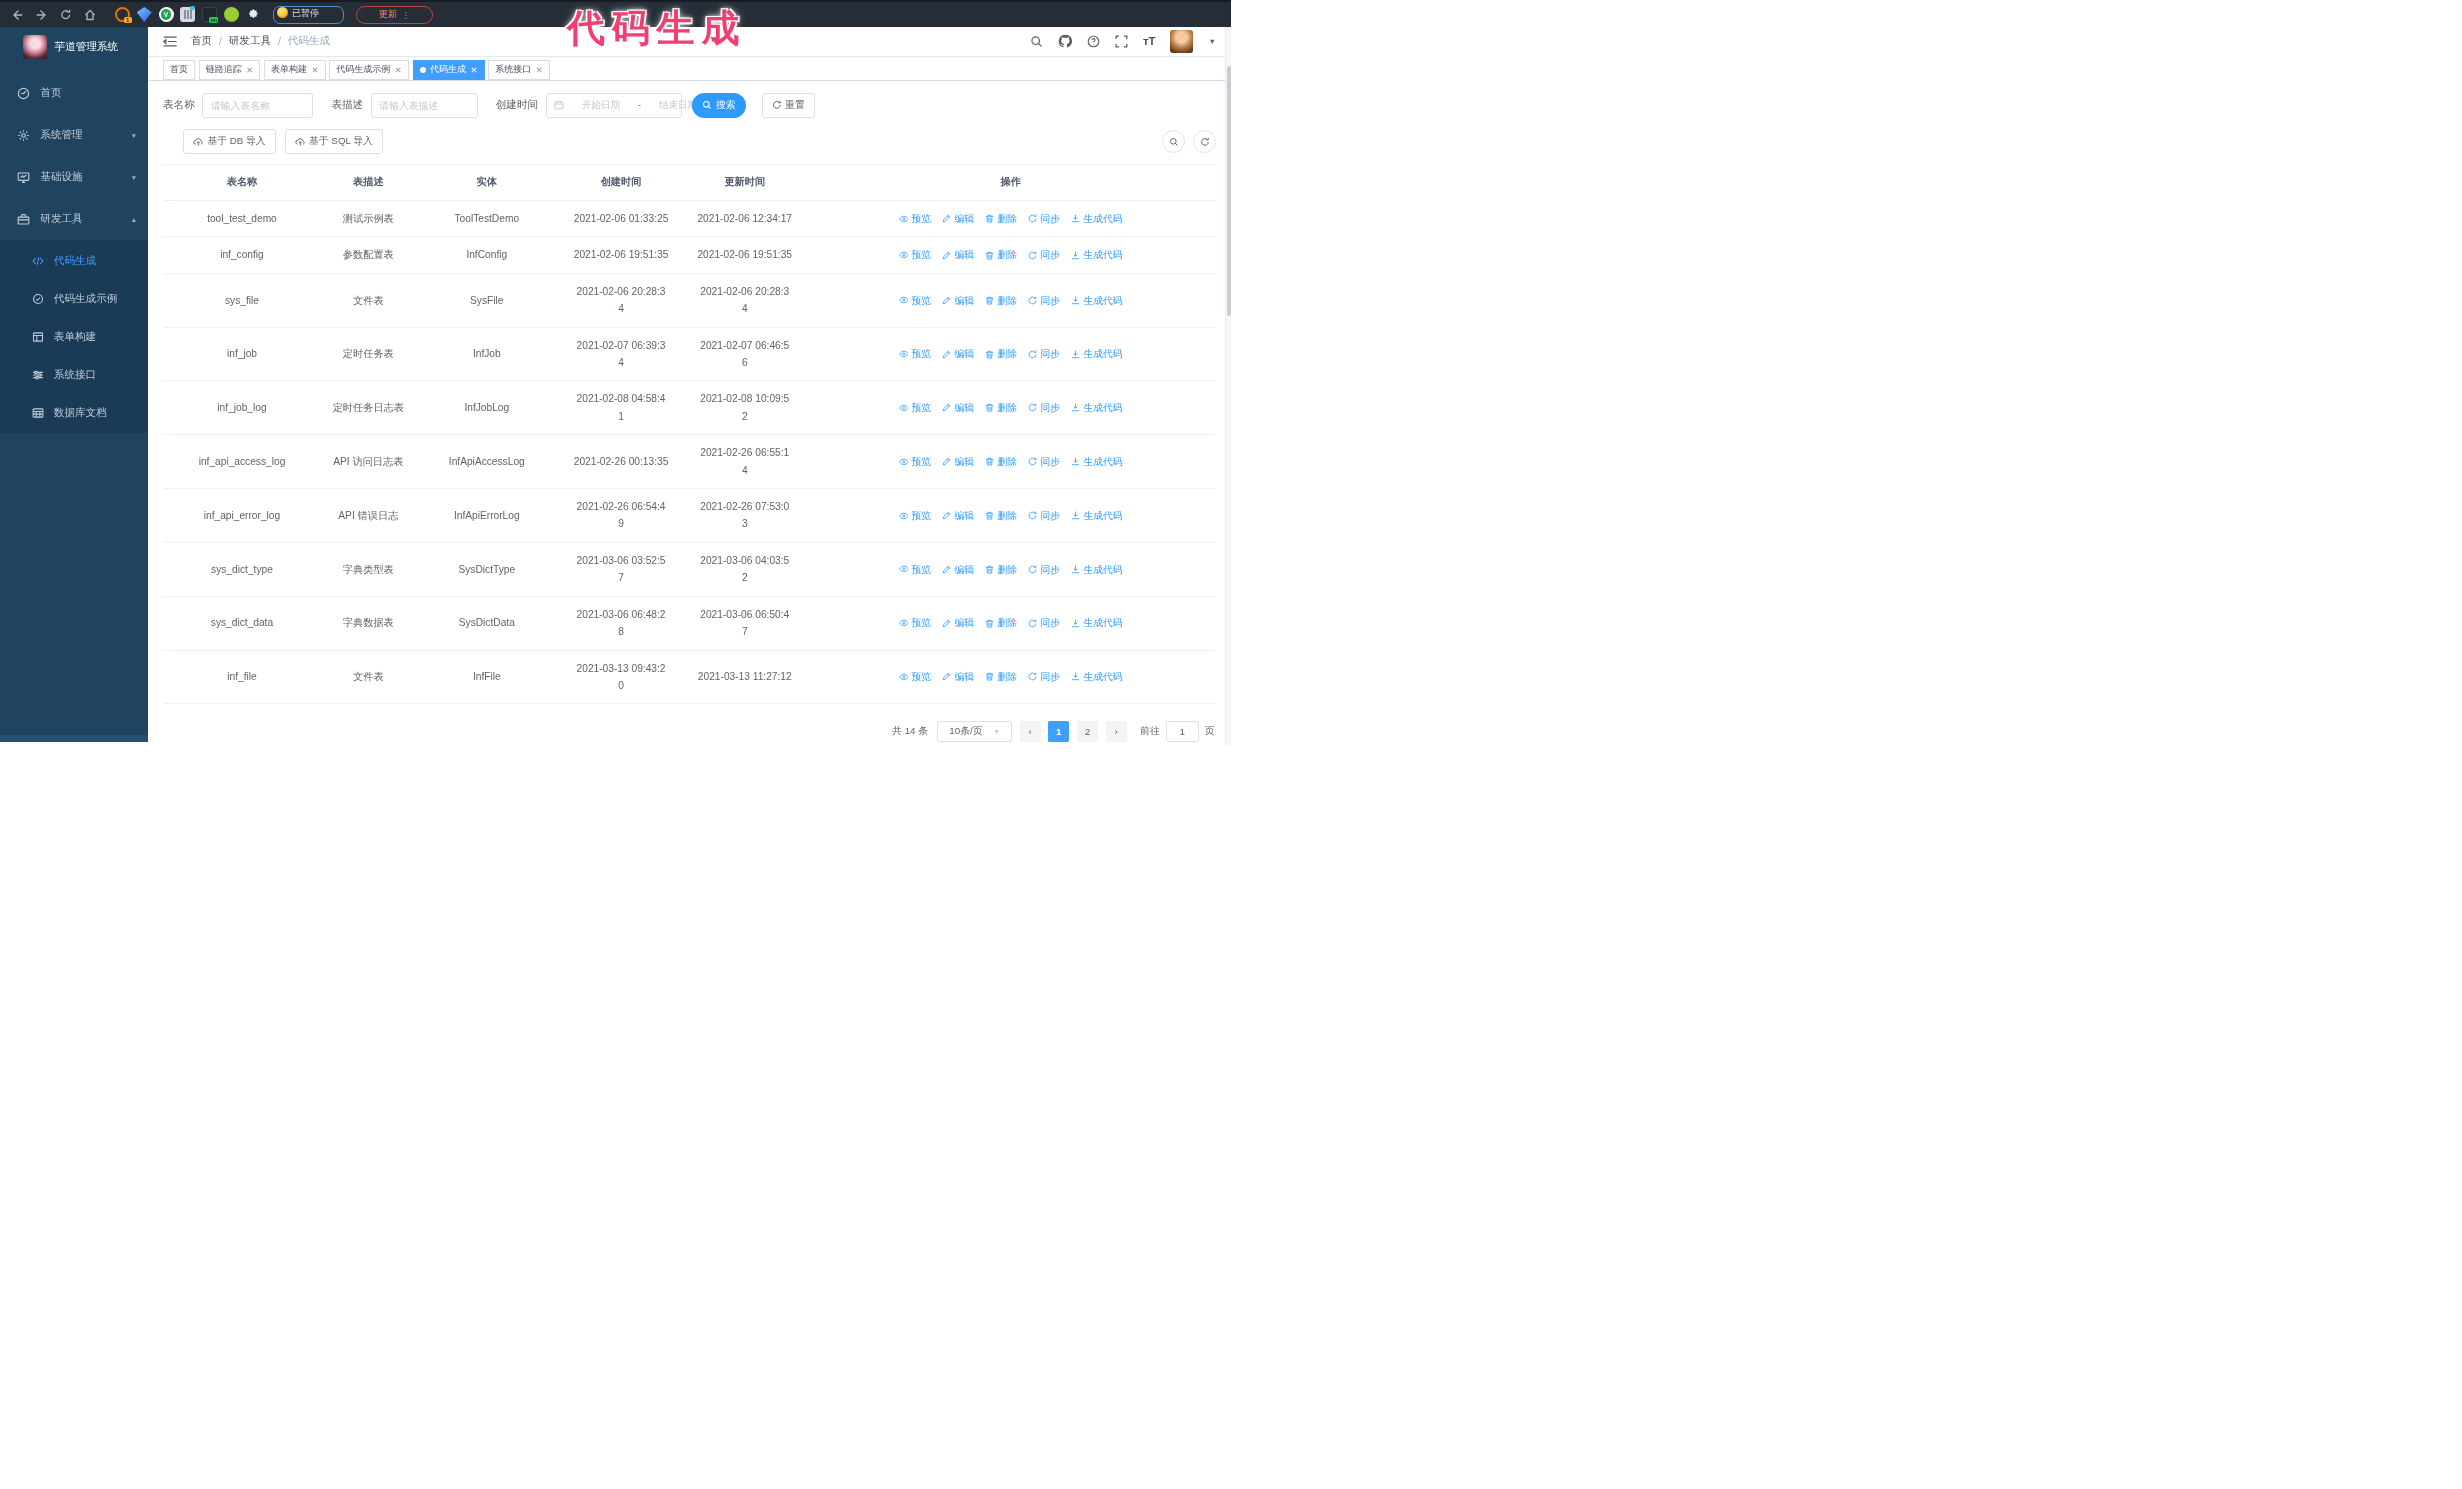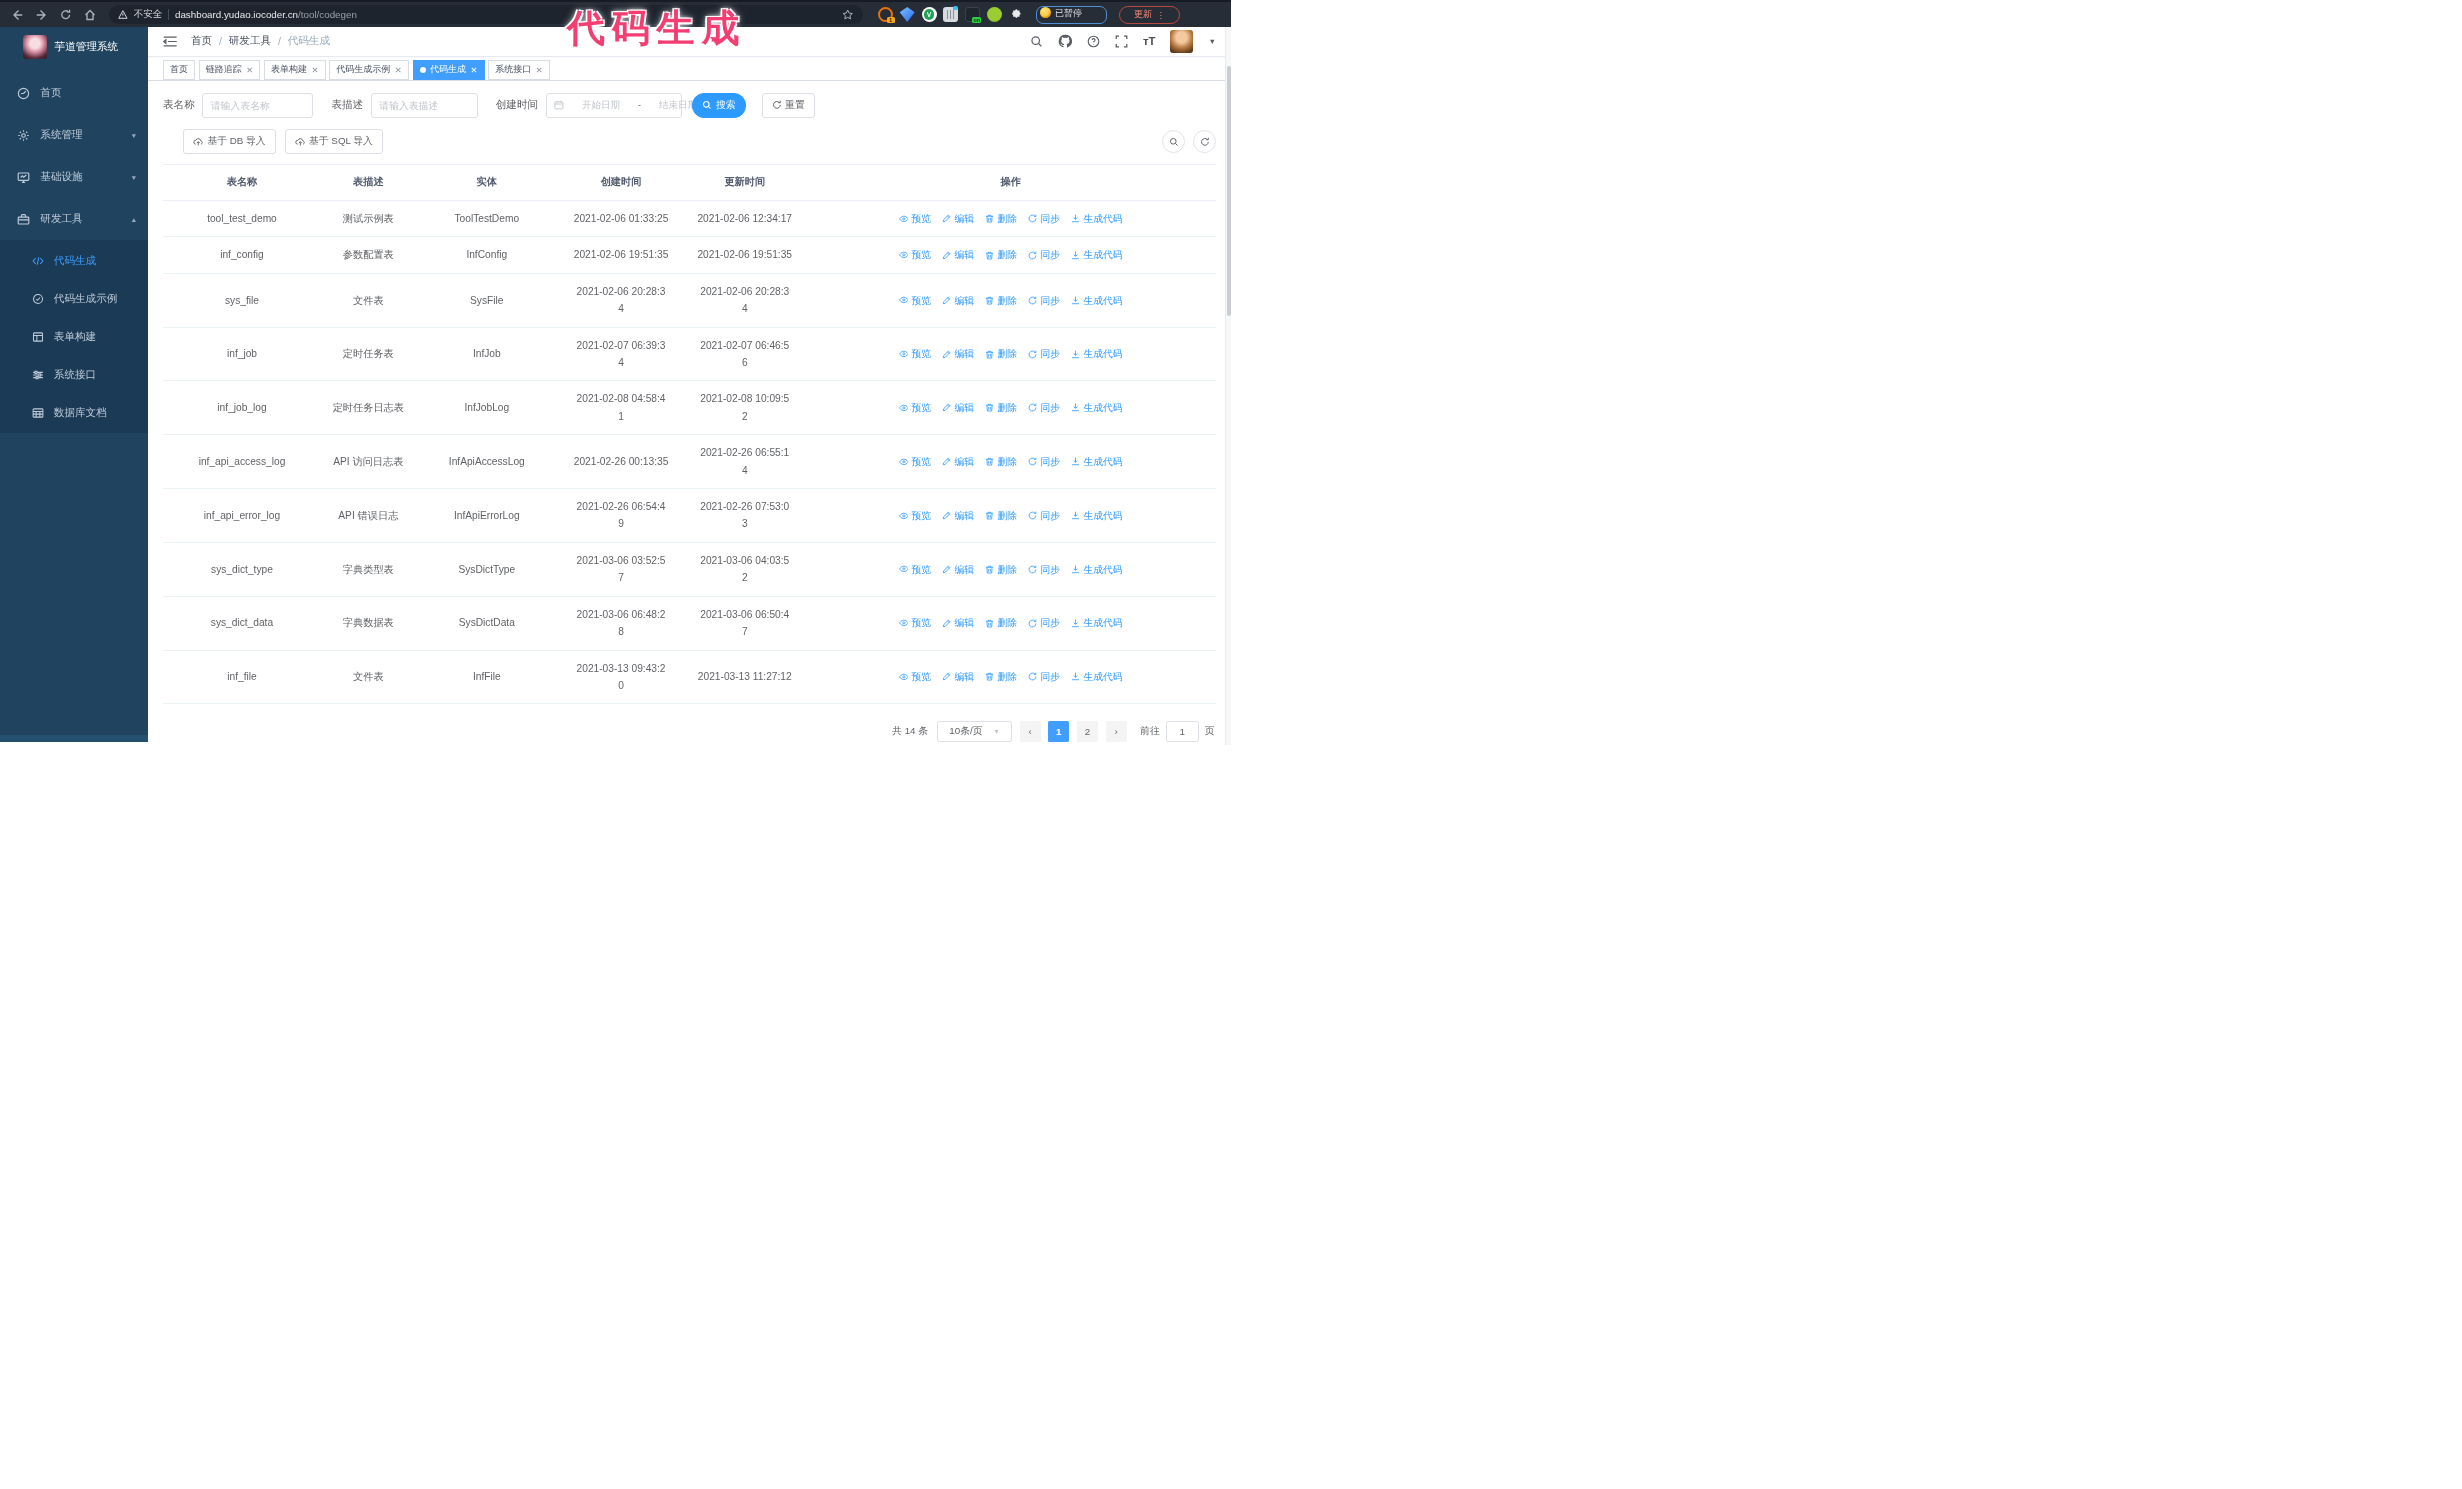--- a/index.html
+++ b/index.html
@@ -26,21 +26,21 @@
   .ext-cols { background:#d7dbe0; }
   .ext-cols .bars { width:7.6px; height:9px; background:repeating-linear-gradient(90deg,#8a919b 0 1.5px,transparent 1.5px 3px); }
   .ext-cols .drop { position:absolute; top:-1.5px; right:0.8px; width:4.5px; height:4.5px; background:#39c0f0; border-radius:50% 50% 50% 0; }
   .ext-on { background:#20262e; border:0.8px solid #39414d; }
   .ext-on .on-tag { position:absolute; bottom:-2.3px; right:-2.3px; background:#2ecc40; color:#06320d; font-size:5.3px; font-weight:bold; padding:0 1.5px; border-radius:1.5px; }
   .ext-monkey { background:radial-gradient(circle at 50% 40%,#9acd32 60%,#5e8f1e); border-radius:50%; }
   .ext-puzzle { color:#e8eaed; font-size:10.6px; background:transparent; }
   .paused-chip { margin-left:7.6px; height:18px; border:1.5px solid #4e8fd8; border-radius:7px; display:flex; align-items:flex-start; gap:3.8px; padding:0 24px 0 3px; flex:none; }
   .emoji-face { width:11.4px; height:11.4px; border-radius:50%; background:radial-gradient(circle at 35% 30%,#ffe37a,#f5b313); box-shadow:inset -0.8px -1.5px 0 rgba(200,90,0,.35); }
   .paused-chip span { color:#dfe3e8; font-size:9px; white-space:nowrap; }
-  .update-chip { margin-left:7.6px; height:18px; border:1.5px solid #b5493f; border-radius:9.8px; display:flex; align-items:center; gap:4.5px; padding:0 14px; flex:none; }
+  .update-chip { margin-left:7.6px; height:18px; border:1.5px solid #b5493f; border-radius:9.8px; display:flex; align-items:center; gap:4.5px; padding:0 22px; flex:none; }
   .update-chip span { color:#ff8a78; font-size:9px; white-space:nowrap; }
   .update-chip .dots { color:#ff8a78; font-size:8.3px; letter-spacing:0; }
 
   
   .app { display:flex; height:715px; }
 
   
   .sidebar { width:148px; background:#20445f; flex:none; display:flex; flex-direction:column; position:relative; }
   .logo-row { height:39px; display:flex; align-items:center; padding-left:23px; gap:7.6px; }
   .logo-img { width:24px; height:24px; border-radius:3px; background:radial-gradient(circle at 50% 35%,#f7dce2 25%,#d98fa4 45%,#5a2c3c 75%,#2b1620); flex:none; }
@@ -150,36 +150,20 @@
   <span class="navbtn">
       <svg width="11.4" height="11.4" viewBox="0 0 16 16" fill="none" stroke="currentColor" stroke-width="1.8">
         <path d="M13.5 8a5.5 5.5 0 1 1-1.6-3.9M13.5 1v3.5H10"></path>
       </svg>
     </span>
   <span class="navbtn">
       <svg width="12" height="12" viewBox="0 0 16 16" fill="none" stroke="currentColor" stroke-width="1.8">
         <path d="M2 8l6-6 6 6M4 7v7h8V7"></path>
       </svg>
     </span>
-  <div class="urlbar">
-    <span class="warn-tri">
-        <svg width="9.8" height="9" viewBox="0 0 14 13" fill="none" stroke="currentColor" stroke-width="1.4">
-          <path d="M7 1L1 12h12L7 1z"></path>
-          <path d="M7 5v3.2M7 10.3v.4"></path>
-        </svg>
-      </span>
-    <span class="sec-label">不安全</span>
-    <span class="url-div"></span>
-    <span class="url-text"><span>dashboard.yudao.iocoder.cn</span><span class="path">/tool/codegen</span></span>
-    <span class="url-star">
-        <svg width="11.4" height="11.4" viewBox="0 0 16 16" fill="none" stroke="currentColor" stroke-width="1.4">
-          <path d="M8 1.5l2 4.2 4.5.6-3.3 3.1.8 4.5L8 11.7l-4 2.2.8-4.5L1.5 6.3 6 5.7 8 1.5z"></path>
-        </svg>
-      </span>
-  </div>
   <div class="ext-row">
     <span class="ext ext-orange">
         <span class="ext-badge">1</span>
       </span>
     <span class="ext ext-gem"></span>
     <span class="ext ext-shield">
         <span class="inner">V</span>
       </span>
     <span class="ext ext-cols">
         <span class="bars"></span>

